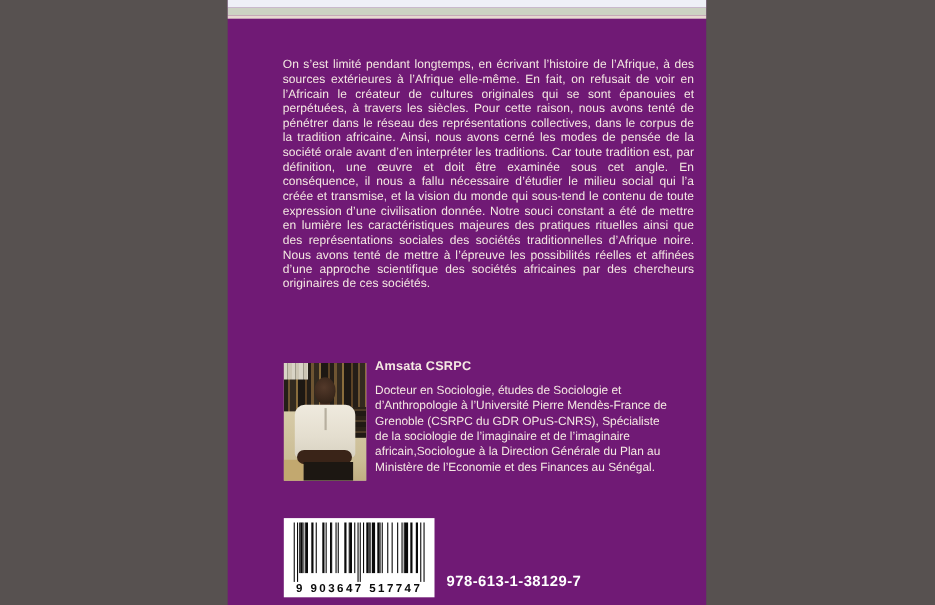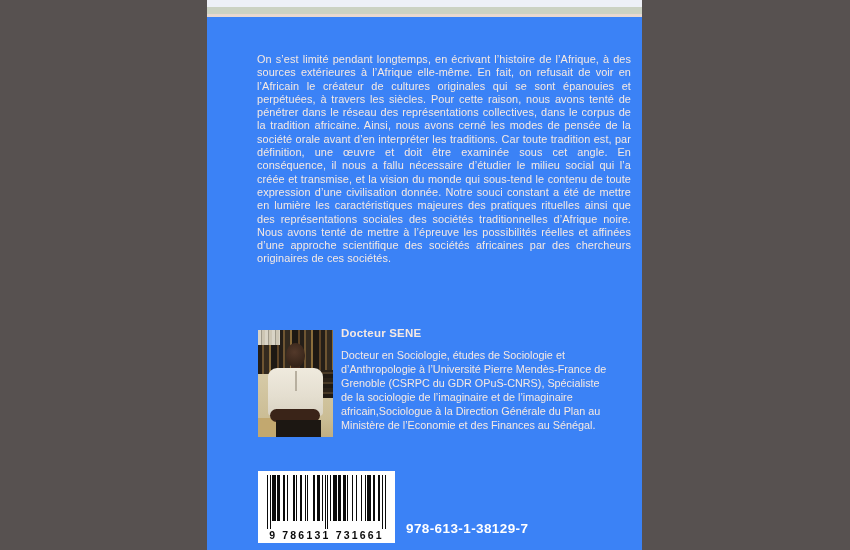--- a/index.html
+++ b/index.html
@@ -5,21 +5,21 @@
   html,body{margin:0;padding:0;}
   body{
     width:850px;height:550px;
     font-family:"Liberation Sans",sans-serif;
     background:#565050;
     overflow:hidden;
   }
   .stage{position:relative;width:850px;height:550px;background:#575150;}
   .cover{
     position:absolute;left:207px;top:0;width:435px;height:550px;
-    background:#3b82f6;
+    background:#701a75;
   }
   .band{position:absolute;left:0;width:435px;}
   .band-top{top:0;height:7px;background:#eef0f7;}
   .band-sage{top:7px;height:7px;background:#ccd2c3;}
   .band-pink{top:14px;height:3px;background:#e7d8d1;}
 
   .synopsis{
     position:absolute;left:50px;top:53px;width:374px;
     color:#f5e9e3;font-size:10.9px;line-height:13.3px;
     text-align:justify;letter-spacing:0.1px;
@@ -126,21 +126,21 @@
       <div class="shelf-right"></div>
       <div class="floor-patch"></div>
       <div class="neck"></div>
       <div class="shirt"></div>
       <div class="placket"></div>
       <div class="head"></div>
       <div class="arms"></div>
       <div class="lap"></div>
     </div>
 
-    <div class="author-name">Docteur SENE</div>
+    <div class="author-name">Amsata CSRPC</div>
 
     <div class="author-bio">Docteur en Sociologie, études de Sociologie et d’Anthropologie à l’Université Pierre Mendès-France de Grenoble (CSRPC du GDR OPuS-CNRS), Spécialiste de la sociologie de l’imaginaire et de l’imaginaire africain,Sociologue à la Direction Générale du Plan au Ministère de l’Economie et des Finances au Sénégal.</div>
 
     <div class="barcode-box">
       <div class="barcode-bars">
           <div class="m b g" style="width: 1.26316px;"></div>
           <div class="m g" style="width: 1.26316px;"></div>
           <div class="m b g" style="width: 1.26316px;"></div>
           <div class="m" style="width: 1.26316px;"></div>
           <div class="m b" style="width: 1.26316px;"></div>
@@ -228,19 +228,19 @@
           <div class="m" style="width: 1.26316px;"></div>
           <div class="m" style="width: 1.26316px;"></div>
           <div class="m" style="width: 1.26316px;"></div>
           <div class="m b" style="width: 1.26316px;"></div>
           <div class="m" style="width: 1.26316px;"></div>
           <div class="m" style="width: 1.26316px;"></div>
           <div class="m b g" style="width: 1.26316px;"></div>
           <div class="m g" style="width: 1.26316px;"></div>
           <div class="m b g" style="width: 1.26316px;"></div>
         </div>
-      <div class="barcode-digits">9 786131 731661</div>
+      <div class="barcode-digits">9 903647 517747</div>
     </div>
 
     <div class="isbn-text">978-613-1-38129-7</div>
 
   </div>
 </div>
 
 </body></html>

